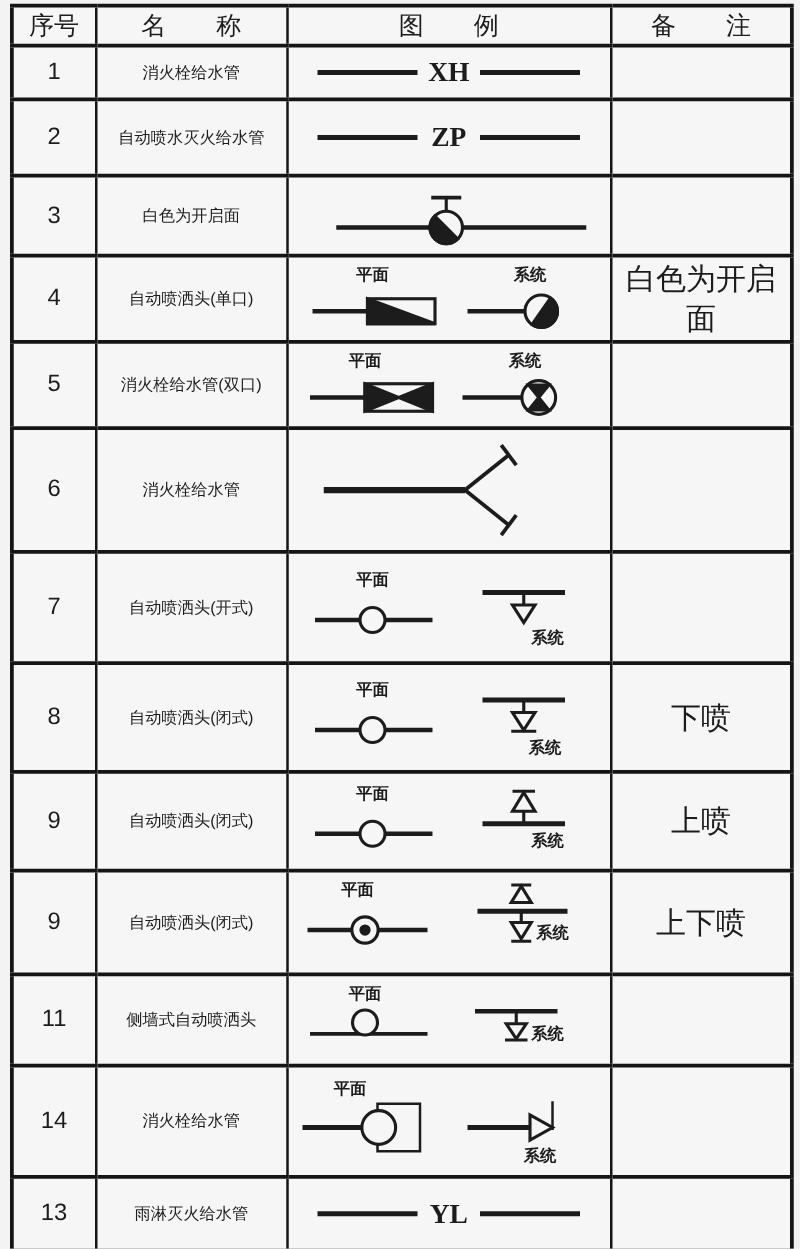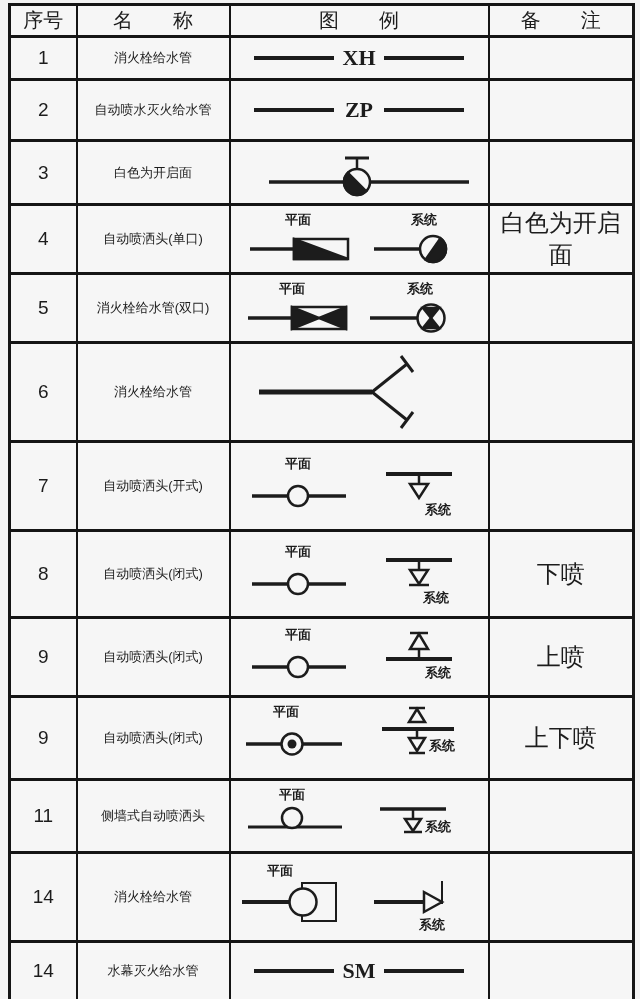--- a/index.html
+++ b/index.html
@@ -276,20 +276,34 @@
                 <line x1="140" y1="45" x2="190" y2="45" stroke-width="4"></line>
                 <path d="M190,35 L190,55 L208,45 Z" fill="#f6f6f6" stroke-width="2.5"></path>
                 <line x1="208" y1="24" x2="208" y2="47" stroke-width="2"></line>
                 <text x="198" y="72" text-anchor="middle" font-size="13" font-weight="600" fill="#1c1c1c" stroke="none">系统</text>
               </svg>
             </div>
           </td>
           <td class="remark"></td>
         </tr>
         <tr>
+          <td class="no">13</td>
+          <td class="name">雨淋灭火给水管</td>
+          <td class="legend">
+            <div class="sym">
+              <svg width="250" height="36" viewBox="0 0 250 36" fill="none" stroke="#1c1c1c">
+                <line x1="20" y1="18" x2="100" y2="18" stroke-width="4"></line>
+                <text x="125" y="25" text-anchor="middle" font-size="22" font-weight="bold" font-family="&quot;Liberation Serif&quot;,serif" fill="#1c1c1c" stroke="none">YL</text>
+                <line x1="150" y1="18" x2="230" y2="18" stroke-width="4"></line>
+              </svg>
+            </div>
+          </td>
+          <td class="remark"></td>
+        </tr>
+        <tr>
           <td class="no">14</td>
           <td class="name">水幕灭火给水管</td>
           <td class="legend">
             <div class="sym">
               <svg width="250" height="36" viewBox="0 0 250 36" fill="none" stroke="#1c1c1c">
                 <line x1="20" y1="18" x2="100" y2="18" stroke-width="4"></line>
                 <text x="125" y="25" text-anchor="middle" font-size="22" font-weight="bold" font-family="&quot;Liberation Serif&quot;,serif" fill="#1c1c1c" stroke="none">SM</text>
                 <line x1="150" y1="18" x2="230" y2="18" stroke-width="4"></line>
               </svg>
             </div>

